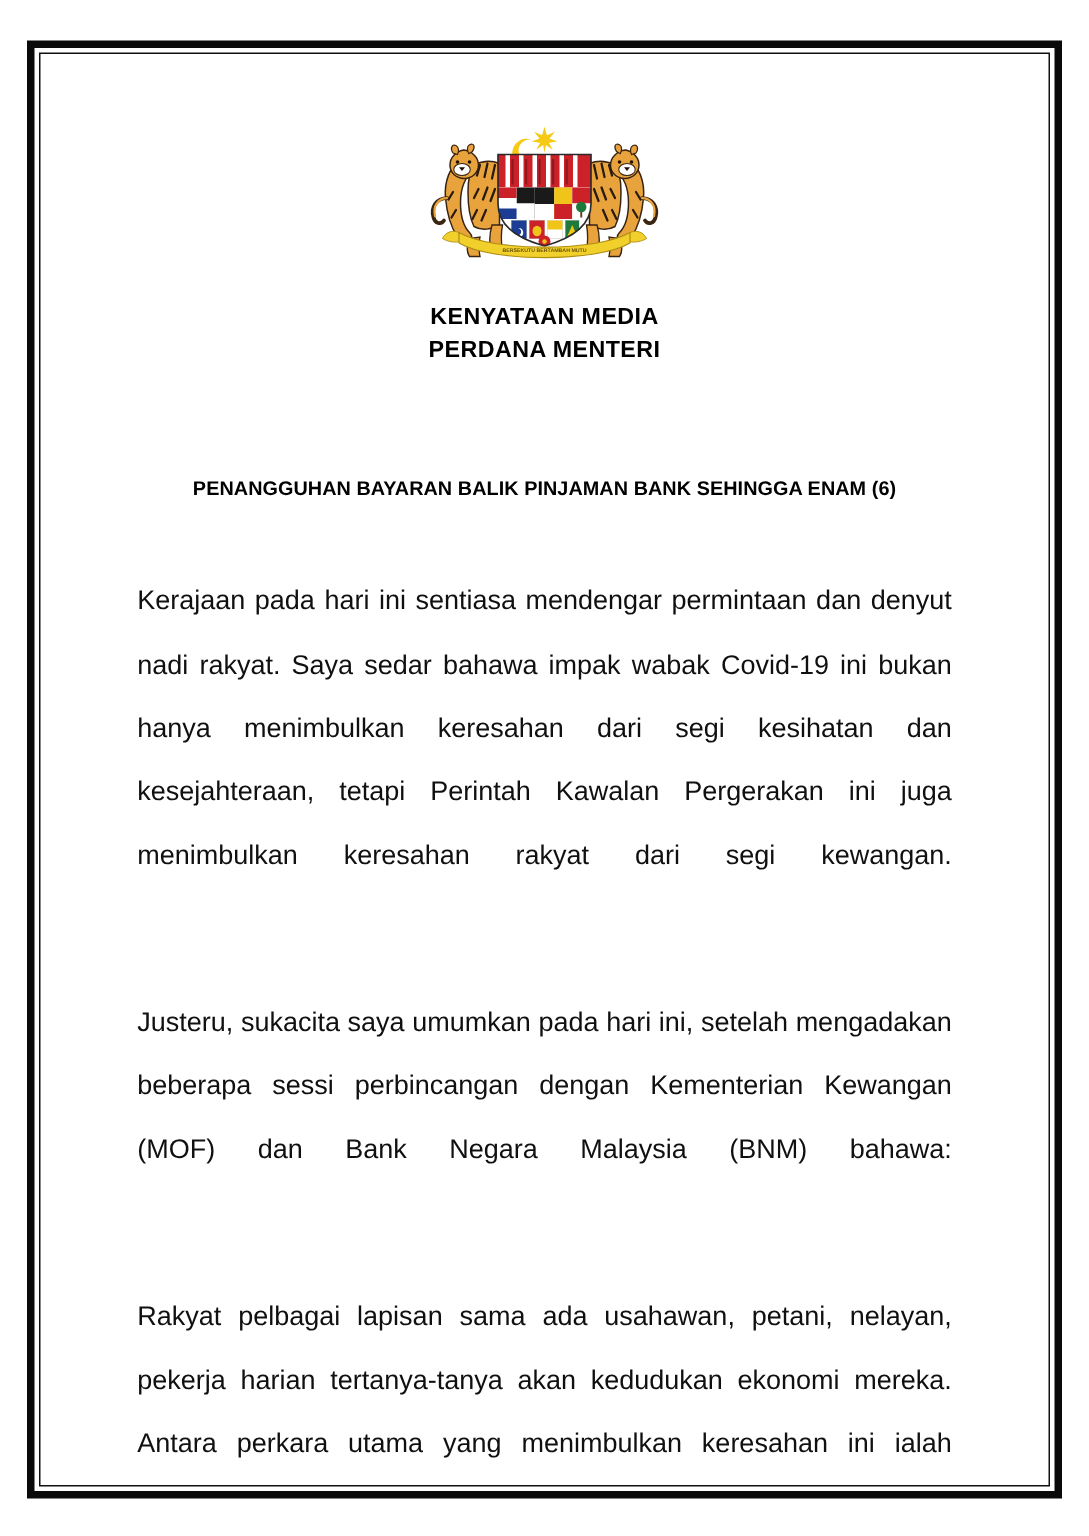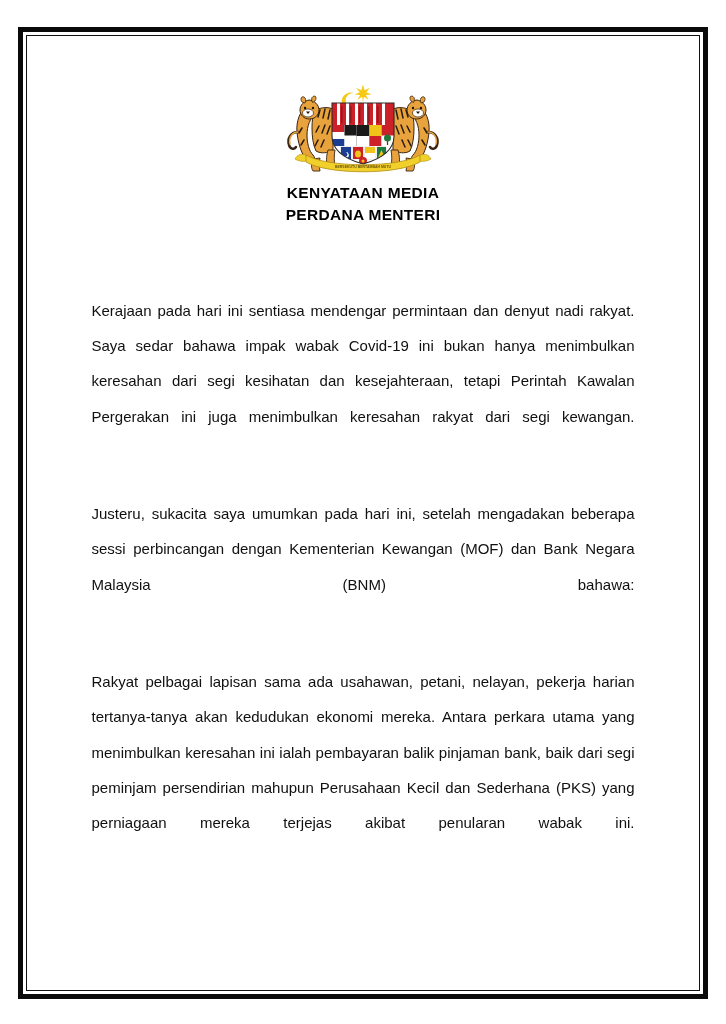--- a/index.html
+++ b/index.html
@@ -67,20 +67,21 @@
     line-height: 0;
   }
 
   
   .doc-heading {
     text-align: center;
     font-weight: bold;
     font-size: 15.5px;
     letter-spacing: 0.3px;
     line-height: 1.45;
+    margin-top: 18px;
   }
   .doc-heading div { white-space: nowrap; }
 
   .doc-title {
     margin: 0 auto;
     margin-top: 66px;
     width: 556px;
     text-align: center;
     font-weight: bold;
     font-size: 13.2px;
@@ -91,21 +92,21 @@
 
   
   .body-wrap {
     margin: 0 auto;
     width: 543px;
     margin-top: 40px;
   }
   .para {
     text-align: justify;
     text-justify: inter-word;
-    font-size: 15px;
+    font-size: 18px;
     line-height: 2.35;
     color: #101010;
     margin: 0 0 27px 0;
   }
   .para:last-child { margin-bottom: 0; }
   
   .para::after {
     content: "";
     display: inline-block;
     width: 100%;
@@ -287,20 +288,21 @@
         </svg>
       </span>
     </div>
 
     <div class="doc-heading">
       <div>KENYATAAN MEDIA</div>
       <div>PERDANA MENTERI</div>
     </div>
 
     <div class="doc-title">
+      <div>PENANGGUHAN BAYARAN BALIK PINJAMAN BANK SEHINGGA ENAM (6)</div>
     </div>
 
     <div class="body-wrap">
       <p class="para">Kerajaan pada hari ini sentiasa mendengar permintaan dan denyut nadi rakyat. Saya sedar bahawa impak wabak Covid-19 ini bukan hanya menimbulkan keresahan dari segi kesihatan dan kesejahteraan, tetapi Perintah Kawalan Pergerakan ini juga menimbulkan keresahan rakyat dari segi kewangan.</p>
       <p class="para">Justeru, sukacita saya umumkan pada hari ini, setelah mengadakan beberapa sessi perbincangan dengan Kementerian Kewangan (MOF) dan Bank Negara Malaysia (BNM) bahawa:</p>
       <p class="para">Rakyat pelbagai lapisan sama ada usahawan, petani, nelayan, pekerja harian tertanya-tanya akan kedudukan ekonomi mereka. Antara perkara utama yang menimbulkan keresahan ini ialah pembayaran balik pinjaman bank, baik dari segi peminjam persendirian mahupun Perusahaan Kecil dan Sederhana (PKS) yang perniagaan mereka terjejas akibat penularan wabak ini.</p>
     </div>
 
   </div>
 </div>

